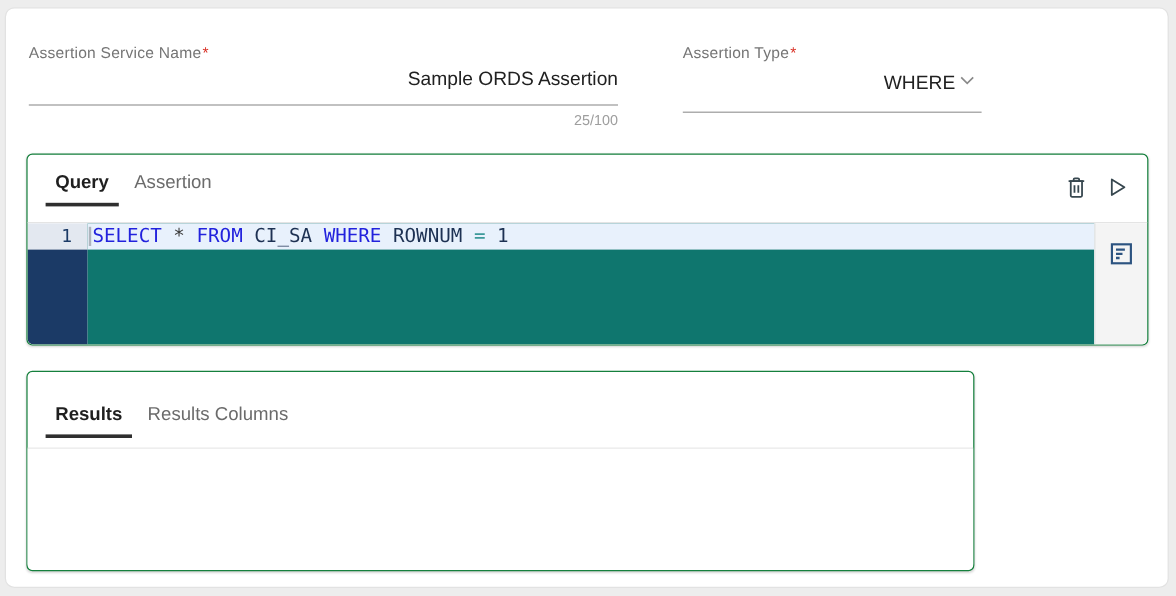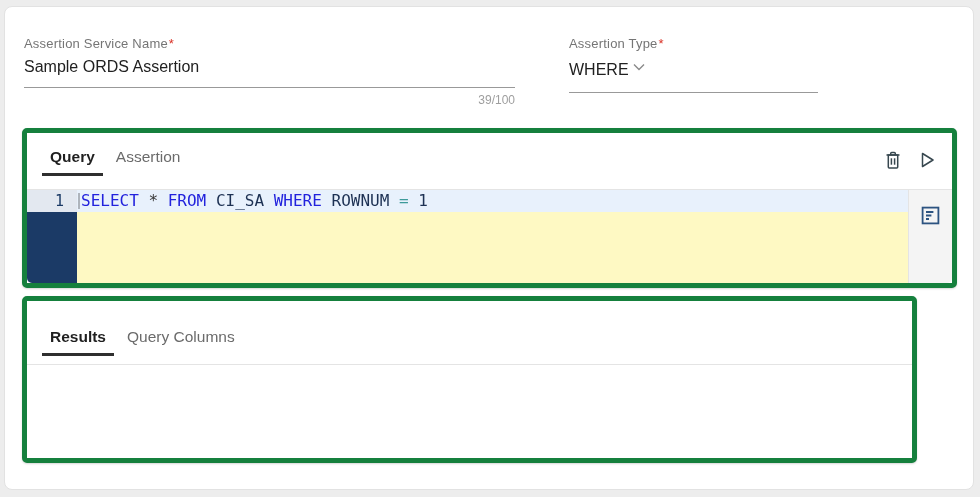--- a/index.html
+++ b/index.html
@@ -12,38 +12,38 @@
   .container{
     position:absolute;left:4px;top:6px;width:970px;height:484px;
     background:#ffffff;border:1px solid #e2e2e2;border-radius:8px;
     box-sizing:border-box;
   }
   
   .field{position:absolute;}
   .field-label{font-size:13px;color:#757575;letter-spacing:.2px;line-height:15px;}
   .req{color:#d93025;margin-left:1px;}
   .value-row{
-    display:flex;align-items:center;justify-content:flex-start;
+    display:flex;align-items:center;justify-content:flex-end;
     border-bottom:1px solid #999;
     padding:6px 0 10px;line-height:20px;
   }
   .field-value{font-size:16px;color:#212121;}
   .counter{text-align:right;font-size:12px;color:#9e9e9e;margin-top:5px;}
   #field-name{left:19px;top:29px;width:491px;}
   #field-type{left:564px;top:29px;width:249px;}
   .chevron{flex:none;margin-right:2px;}
   
   .card{
     position:absolute;background:#fff;
-    border:5px solid #15803d;border-radius:5px;
+    border:1px solid #15803d;border-radius:5px;
     box-shadow:0 1px 2px rgba(0,0,0,.16);
     box-sizing:border-box;display:flex;flex-direction:column;
   }
   #query-card{left:17px;top:121px;width:935px;height:160px;}
-  #results-card{left:17px;top:289px;width:895px;height:167px;}
+  #results-card{left:17px;top:302px;width:790px;height:167px;}
   .tabbar{
     display:flex;align-items:flex-start;
     border-bottom:1px solid #e4e4e4;box-sizing:border-box;flex:none;
   }
   #query-card .tabbar{height:57px;padding:13px 13px 0 15px;}
   #results-card .tabbar{height:64px;padding:25px 13px 0 15px;}
   .tab{
     font-size:15.5px;color:#6b6b6b;
     padding:2px 8px 7px;margin-right:5px;
     border-bottom:3px solid transparent;white-space:nowrap;
@@ -51,40 +51,40 @@
   .tab.active{color:#1f1f1f;font-weight:700;border-bottom-color:#2f2f2f;}
   .toolbar-icons{margin-left:auto;display:flex;gap:10px;align-items:center;margin-top:2px;}
   .icon-btn{width:24px;height:24px;display:flex;align-items:center;justify-content:center;}
   
   .editor{flex:1;display:flex;min-height:0;border-radius:0 0 5px 5px;overflow:hidden;}
   .gutter{width:50px;flex:none;display:flex;flex-direction:column;
     font-family:"DejaVu Sans Mono","Liberation Mono",monospace;}
   .gutter-line{height:22px;line-height:22px;background:#e3e8f0;color:#1b3a66;
     text-align:right;padding-right:13px;font-size:15px;box-sizing:border-box;flex:none;}
   .gutter-fill{flex:1;background:#1b3a66;}
-  .code-area{flex:1;background:#fef9c3;min-width:0;
+  .code-area{flex:1;background:#0f766e;min-width:0;
     font-family:"DejaVu Sans Mono","Liberation Mono",monospace;font-size:16px;}
   .code-line{height:22px;line-height:22px;background:#e8f1fc;white-space:pre;padding-left:1px;}
   .caret{display:inline-block;width:2px;height:16px;background:#aeb4bc;
     vertical-align:-3px;margin-right:1px;}
   .side-panel{width:44px;flex:none;background:#f4f4f4;border-left:1px solid #e4e4e4;
     box-sizing:border-box;display:flex;justify-content:center;padding-top:13px;}
   .results-body{flex:1;background:#fff;border-radius:0 0 5px 5px;}
 </style>
 </head>
 <body>
 
 <div class="container">
 
   <div class="field" id="field-name">
     <div class="field-label"><span>Assertion Service Name</span><span class="req">*</span></div>
     <div class="value-row">
       <span class="field-value">Sample ORDS Assertion</span>
     </div>
-    <div class="counter">39/100</div>
+    <div class="counter">25/100</div>
   </div>
 
   <div class="field" id="field-type">
     <div class="field-label"><span>Assertion Type</span><span class="req">*</span></div>
     <div class="value-row">
       <span class="field-value">WHERE</span>
       <span class="chevron">
         <svg width="20" height="20" viewBox="0 0 20 20">
           <polyline points="5,7.5 10,12.5 15,7.5" fill="none" stroke="#8a8a8a" stroke-width="1.4"></polyline>
         </svg>
@@ -130,18 +130,18 @@
             <path d="M6 14 H9" stroke="#2c5380" stroke-width="1.9"></path>
           </svg>
         </span>
       </div>
     </div>
   </div>
 
   <div class="card" id="results-card">
     <div class="tabbar">
       <div class="tab active">Results</div>
-      <div class="tab">Query Columns</div>
+      <div class="tab">Results Columns</div>
     </div>
     <div class="results-body"></div>
   </div>
 
 </div>
 
 </body></html>

